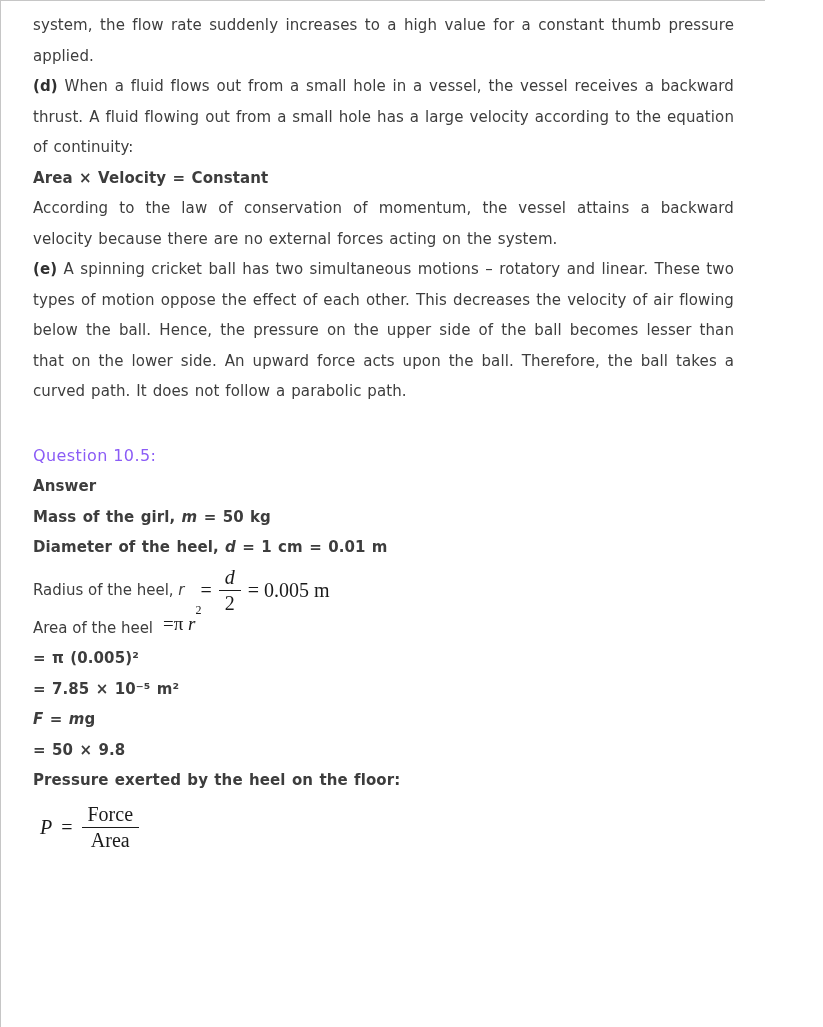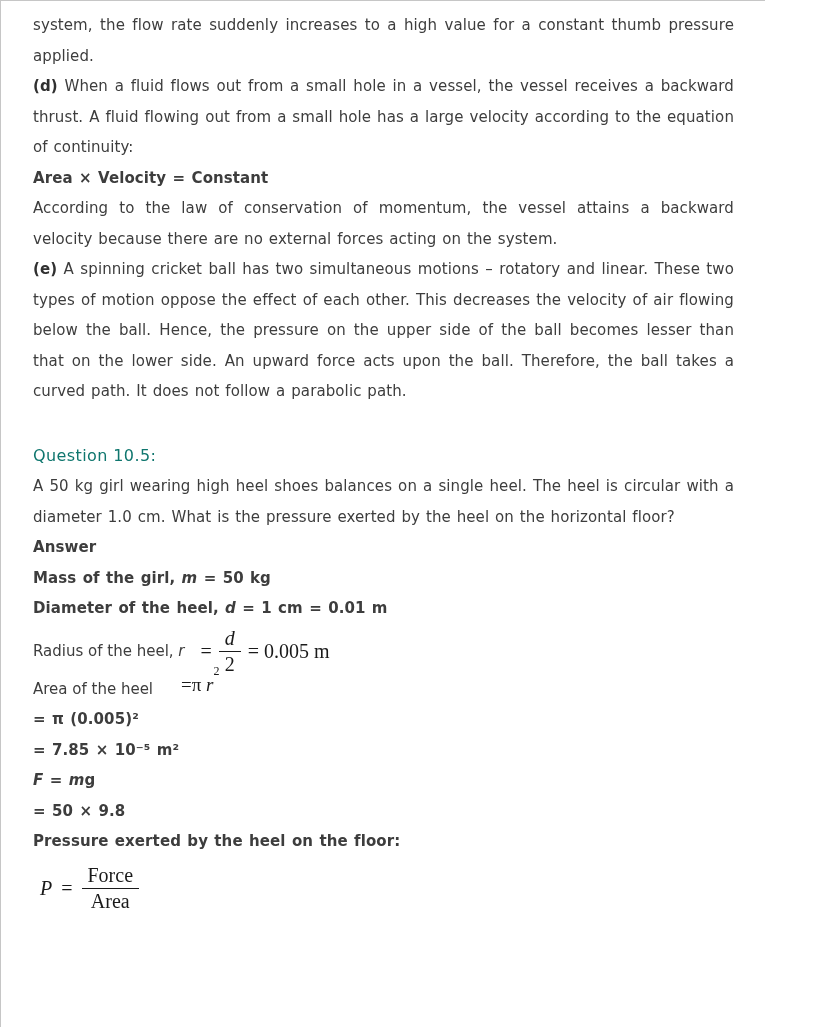--- a/index.html
+++ b/index.html
@@ -23,41 +23,41 @@
     letter-spacing: 0.1px;
     word-spacing: 1px;
   }
   .t.left { text-align: left; font-weight: bold; }
   .marker { font-weight: bold; color: #303030; }
   .var { font-style: italic; }
   .q-heading {
     margin: 34px 0 0 0;
     line-height: 30.5px;
     font-size: 16px;
-    color: #0f766e;
+    color: #8b5cf6;
     letter-spacing: 0.4px;
     text-align: left;
     font-weight: normal;
   }
   
   .eq {
     font-family: "Liberation Serif", "DejaVu Serif", serif;
     color: #1a1a1a;
   }
   .frac { display: inline-flex; flex-direction: column; align-items: center; }
   .frac .num { display: block; padding: 0 6px 1px 6px; border-bottom: 1.5px solid #1a1a1a; }
   .frac .den { display: block; padding: 1px 6px 0 6px; }
   .radius-row { display: flex; align-items: flex-end; margin-top: 3px; }
   .radius-label { line-height: 30.5px; white-space: pre; }
   .radius-eq {
     display: inline-flex; align-items: center; gap: 7px;
     font-size: 20px; margin-left: 16px; margin-bottom: -9px;
   }
   .area-row { margin-top: 6px; line-height: 30.5px; }
-  .area-eq { font-size: 19px; margin-left: 28px; position: relative; top: -3px; white-space: pre; }
+  .area-eq { font-size: 19px; margin-left: 10px; position: relative; top: -3px; white-space: pre; }
   .eq-sup { font-size: 12px; position: relative; top: -8px; line-height: 0; }
   .pressure-eq {
     display: inline-flex; align-items: center; gap: 9px;
     font-size: 20px; margin: 7px 0 0 7px;
   }
 </style>
 </head>
 <body>
 
 <div class="page">
@@ -67,21 +67,20 @@
   <p class="t"><span class="marker">(d)</span><span> When a fluid flows out from a small hole in a vessel, the vessel receives a backward thrust. A fluid flowing out from a small hole has a large velocity according to the equation of continuity:</span></p>
 
   <p class="t left">Area × Velocity = Constant</p>
 
   <p class="t">According to the law of conservation of momentum, the vessel attains a backward velocity because there are no external forces acting on the system.</p>
 
   <p class="t"><span class="marker">(e)</span><span> A spinning cricket ball has two simultaneous motions – rotatory and linear. These two types of motion oppose the effect of each other. This decreases the velocity of air flowing below the ball. Hence, the pressure on the upper side of the ball becomes lesser than that on the lower side. An upward force acts upon the ball. Therefore, the ball takes a curved path. It does not follow a parabolic path.</span></p>
 
   <h2 class="q-heading">Question 10.5:</h2>
 
-  <p class="t">A 50 kg girl wearing high heel shoes balances on a single heel. The heel is circular with a diameter 1.0 cm. What is the pressure exerted by the heel on the horizontal floor?</p>
 
   <p class="t left">Answer</p>
 
   <p class="t left"><span>Mass of the girl, </span><span class="var">m</span><span> = 50 kg</span></p>
 
   <p class="t left"><span>Diameter of the heel, </span><span class="var">d</span><span> = 1 cm = 0.01 m</span></p>
 
   <div class="radius-row">
     <span class="radius-label"><span>Radius of the heel, </span><span class="var">r</span></span>
     <span class="eq radius-eq">

